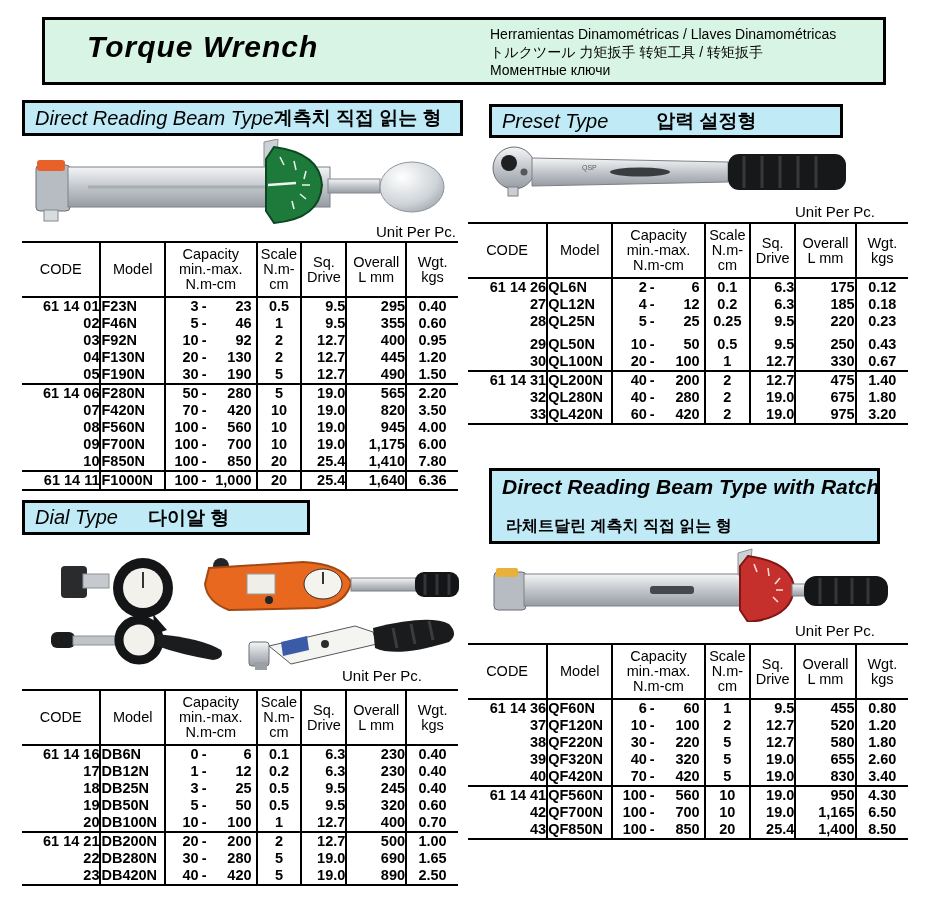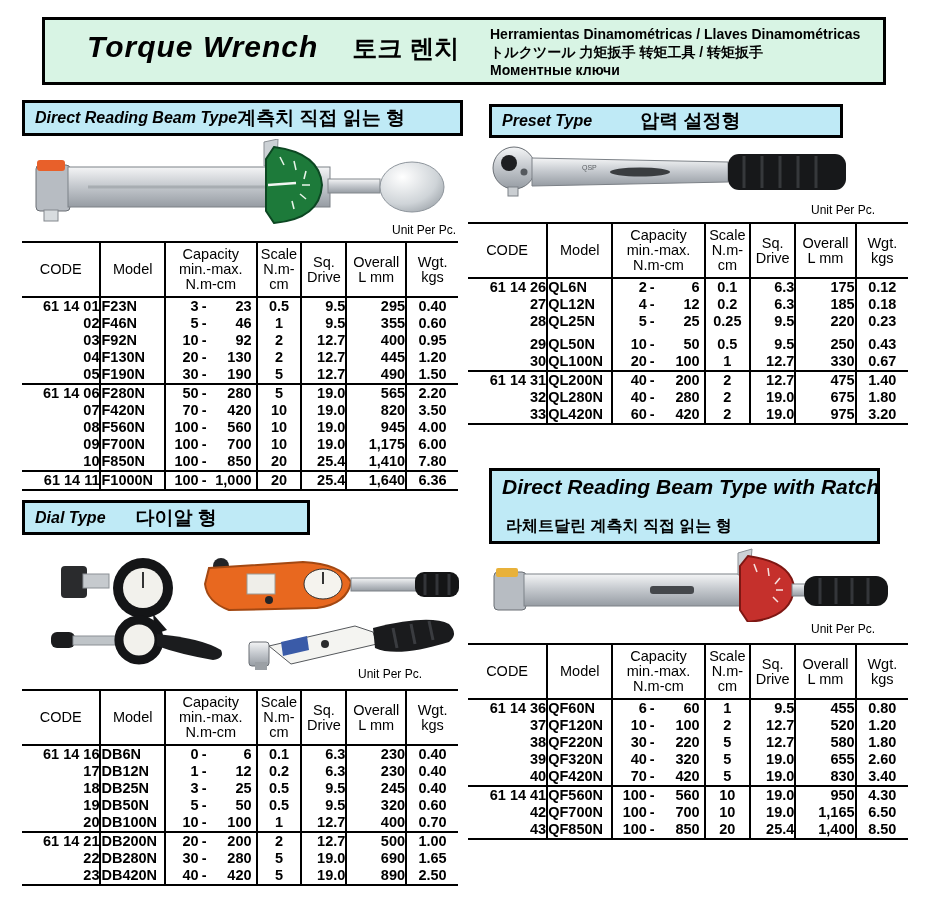--- a/index.html
+++ b/index.html
@@ -13,36 +13,36 @@
     font-family:"Liberation Sans",sans-serif;color:#000;overflow:hidden;
   }
   
   .header-box{
     position:absolute;left:42px;top:17px;width:838px;height:62px;
     border:3px solid var(--line);background:var(--header-bg);
   }
   .header-title-wrap{position:absolute;left:42px;top:10px;display:flex;align-items:baseline;gap:34px;}
   .header-title-en{font-style:italic;font-weight:bold;font-size:30px;letter-spacing:1px;}
   .header-title-ko{font-weight:bold;font-size:25px;}
-  .header-sub{position:absolute;left:445px;top:5px;font-size:14px;line-height:18px;font-weight:bold;white-space:nowrap;}
+  .header-sub{position:absolute;left:445px;top:5px;font-size:14px;line-height:18px;font-weight:normal;white-space:nowrap;}
   
   .sec-title{
     position:absolute;border:3px solid var(--line);background:var(--section-bg);
     display:flex;align-items:center;padding:0 10px;white-space:nowrap;overflow:hidden;
   }
-  .sec-title .en{font-style:italic;font-weight:bold;font-size:16px;}
+  .sec-title .en{font-style:italic;font-weight:normal;font-size:20px;}
   .sec-title .ko{font-weight:bold;font-size:19px;}
   .sec-title-2line{
     position:absolute;border:3px solid var(--line);background:var(--section-bg);
     padding:4px 10px;white-space:nowrap;overflow:hidden;
   }
   .sec-title-2line .en{font-style:italic;font-weight:bold;font-size:21px;display:block;}
   .sec-title-2line .ko{font-weight:bold;font-size:16px;display:block;margin-top:17px;padding-left:4px;}
   
-  .unit-label{position:absolute;font-size:12px;text-align:right;}
+  .unit-label{position:absolute;font-size:15px;text-align:right;}
   
   table.spec{border-collapse:collapse;table-layout:fixed;position:absolute;
     border-top:2px solid var(--line);border-bottom:2px solid var(--line);
     font-size:14.5px;}
   table.spec th,table.spec td{border-left:2px solid var(--line);padding:0;overflow:hidden;}
   table.spec th:first-child,table.spec td:first-child{border-left:none;}
   table.spec thead{border-bottom:2px solid var(--line);}
   table.spec thead th{
     font-weight:normal;text-align:center;vertical-align:middle;
     white-space:pre-line;line-height:15px;padding:4px 1px;font-size:14.5px;
@@ -64,21 +64,20 @@
   .photo{position:absolute;}
 </style>
 </head>
 <body>
 
 <div id="page">
 
   <div class="header-box">
     <div class="header-title-wrap">
       <span class="header-title-en">Torque Wrench</span>
-      <span class="header-title-ko">토크 렌치</span>
     </div>
     <div class="header-sub">
       <div>Herramientas Dinamométricas / Llaves Dinamométricas</div>
       <div>トルクツール  力矩扳手  转矩工具 / 转矩扳手</div>
       <div>Моментные ключи</div>
     </div>
   </div>
 
   <div class="sec-title" style="left:22px;top:100px;width:415px;height:30px;">
     <span class="en">Direct Reading Beam Type</span>

